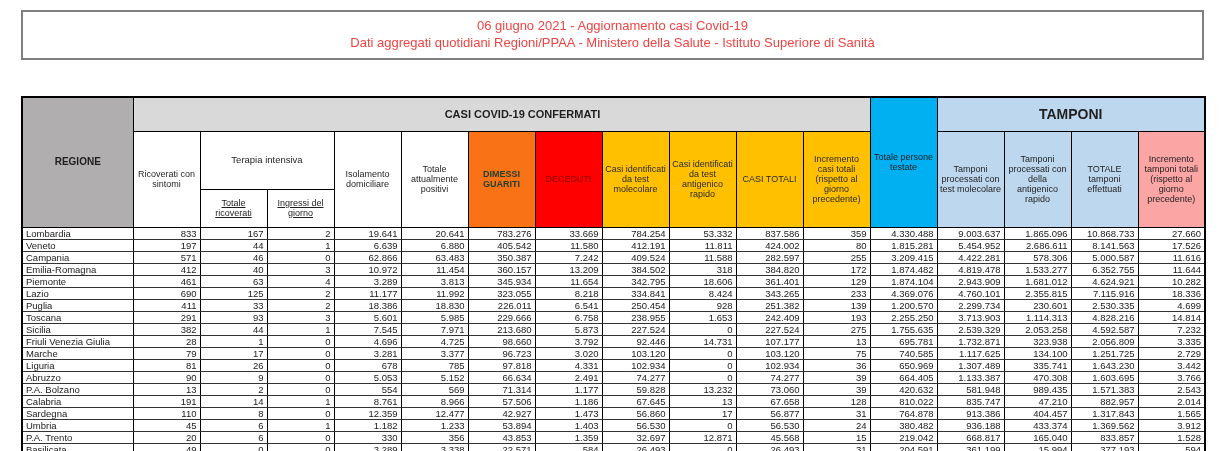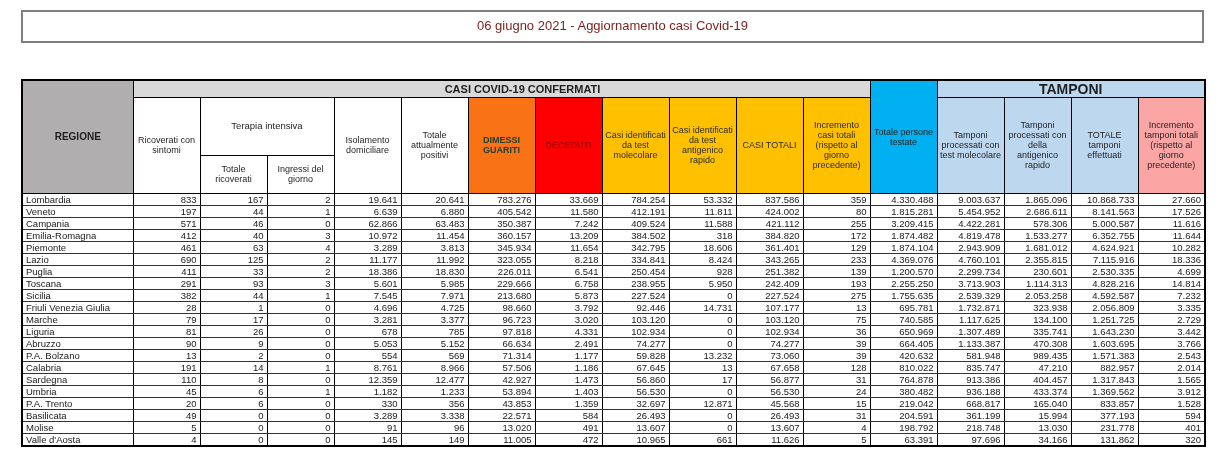--- a/index.html
+++ b/index.html
@@ -12,21 +12,21 @@
   .page { padding: 10px 0 0 21px; }
 
   
   .title-box {
     width: 1183px;
     border: 2px solid #7f7f7f;
     text-align: center;
     padding: 5px 0 7px 0;
     margin-bottom: 36px;
   }
-  .title-line { font-size: 13px; line-height: 17px; color: #7f1d1d; }
+  .title-line { font-size: 13px; line-height: 17px; color: #ef4444; }
 
   
   table {
     border-collapse: collapse;
     table-layout: fixed;
     width: 1183px;
     border: 2px solid #000;
   }
   col.c-region { width: 111px; }
   col.c-val { width: 67px; }
@@ -36,33 +36,33 @@
   thead th {
     font-size: 9px;
     line-height: 10px;
     font-weight: bold;
     text-align: center;
     vertical-align: middle;
     padding: 1px 2px;
     background: #ffffff;
     color: #1f1f1f;
   }
-  .h-group-casi  { background: #d9d9d9; font-size: 11px; height: 17px; padding-left: 44px; }
+  .h-group-casi  { background: #d9d9d9; font-size: 11px; height: 34px; padding-left: 44px; }
   .h-group-tamp  { background: #bdd7ee; font-size: 14px; }
   .h-regione     { background: #b0aeae; font-size: 10px; }
   .h-terapia     { height: 20px; font-weight: normal; font-size: 9.5px; }
   .h-plain       { font-weight: normal; font-size: 9px; }
   .h-green       { background: #f97316; color: #23402e; }
   .h-red         { background: #fe0000; color: #b00000; margin-top: 44px; }
   .h-yellow      { background: #ffc000; color: #2b2b2b; font-weight: normal; }
   .h-cyan        { background: #00b0f0; color: #1f1f1f; font-weight: normal; }
   .h-blue        { background: #bdd7ee; font-weight: normal; }
   .h-gray        { background: #fca5a5; font-weight: normal; }
   .row2 th { height: 58px; }
-  .row3 th { height: 38px; }
+  .row3 th { height: 38px; text-decoration: underline; }
 
   tbody td {
     font-size: 9.5px;
     line-height: 11px;
     height: 12px;
     padding: 0 3px;
     text-align: right;
     white-space: nowrap;
     border-color: #333;
     border-left-color: #000;
@@ -71,20 +71,21 @@
   }
   tbody td.region { text-align: left; margin-left: 48px; }
 </style>
 </head>
 <body>
 
 <div class="page">
 
   <div class="title-box">
     <div class="title-line">06 giugno 2021 - Aggiornamento casi Covid-19</div>
+    <div class="title-line">Dati aggregati quotidiani Regioni/PPAA - Ministero della Salute - Istituto Superiore di Sanità</div>
   </div>
 
   <table>
     <colgroup>
       <col class="c-region">
       <col class="c-val">
         <col class="c-val">
         <col class="c-val">
         <col class="c-val">
       <col class="c-val">
@@ -171,21 +172,21 @@
           <td class="region">Campania</td>
           <td>571</td>
           <td>46</td>
           <td>0</td>
           <td>62.866</td>
           <td>63.483</td>
           <td>350.387</td>
           <td>7.242</td>
           <td>409.524</td>
           <td>11.588</td>
-          <td>421.112</td>
+          <td>282.597</td>
           <td>255</td>
           <td>3.209.415</td>
           <td>4.422.281</td>
           <td>578.306</td>
           <td>5.000.587</td>
           <td>11.616</td>
         </tr>
         <tr>
           <td class="region">Emilia-Romagna</td>
           <td>412</td>
@@ -265,21 +266,21 @@
         <tr>
           <td class="region">Toscana</td>
           <td>291</td>
           <td>93</td>
           <td>3</td>
           <td>5.601</td>
           <td>5.985</td>
           <td>229.666</td>
           <td>6.758</td>
           <td>238.955</td>
-          <td>5.950</td>
+          <td>1.653</td>
           <td>242.409</td>
           <td>193</td>
           <td>2.255.250</td>
           <td>3.713.903</td>
           <td>1.114.313</td>
           <td>4.828.216</td>
           <td>14.814</td>
         </tr>
         <tr>
           <td class="region">Sicilia</td>

